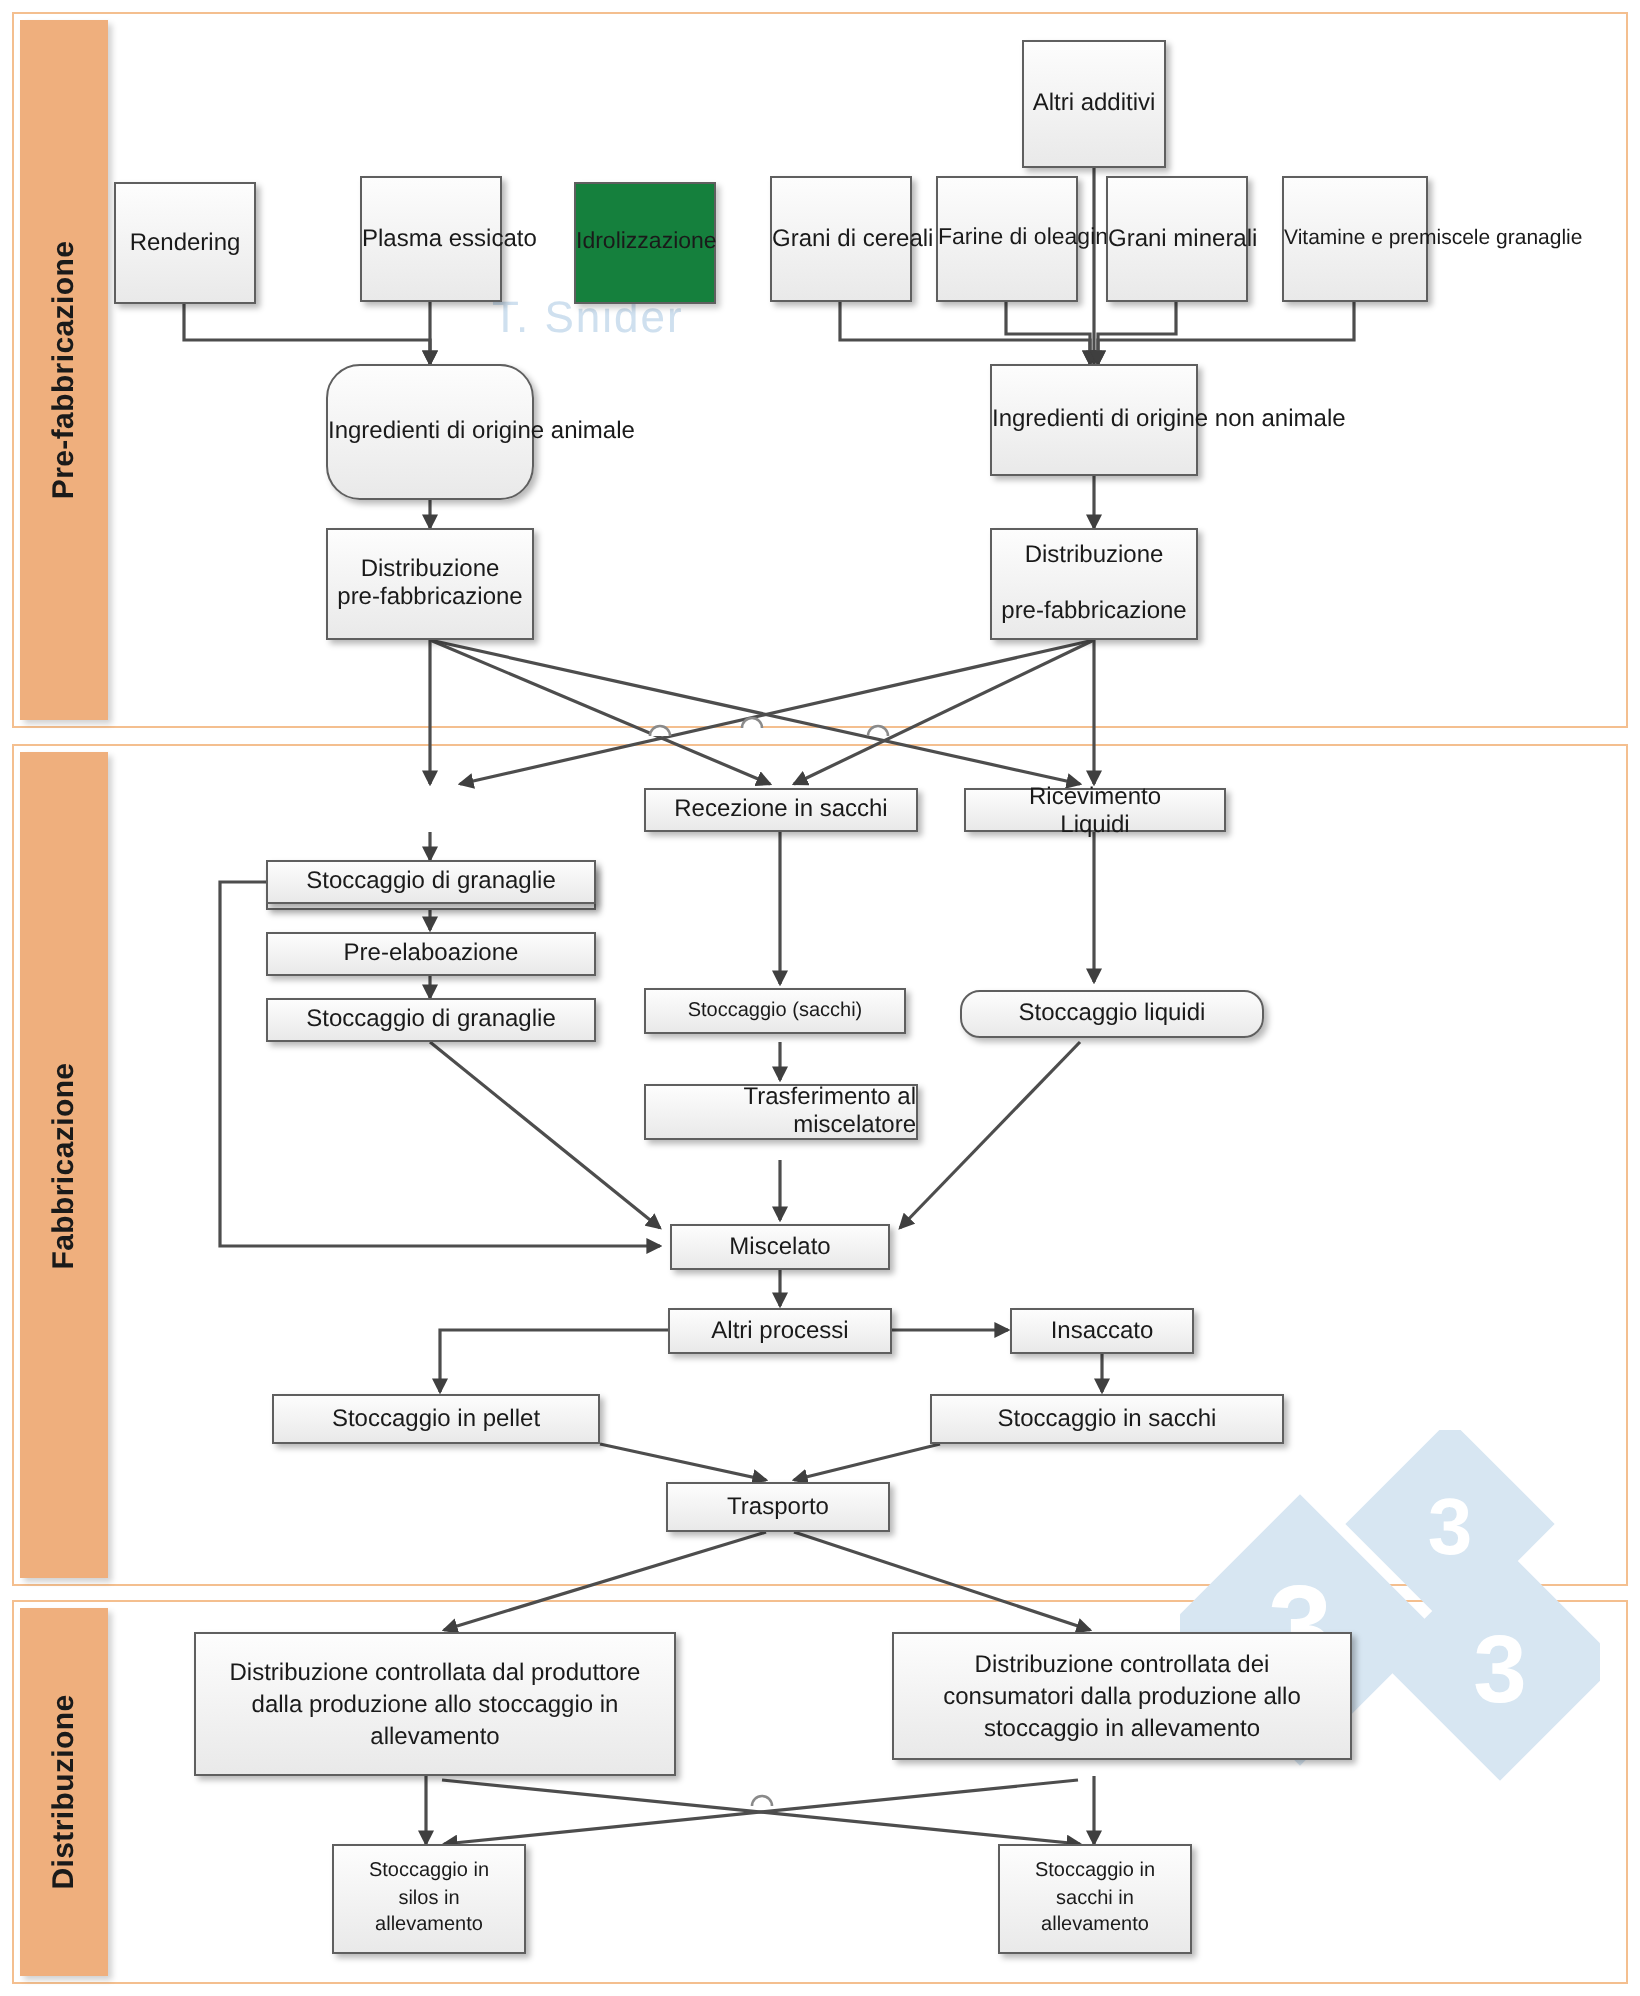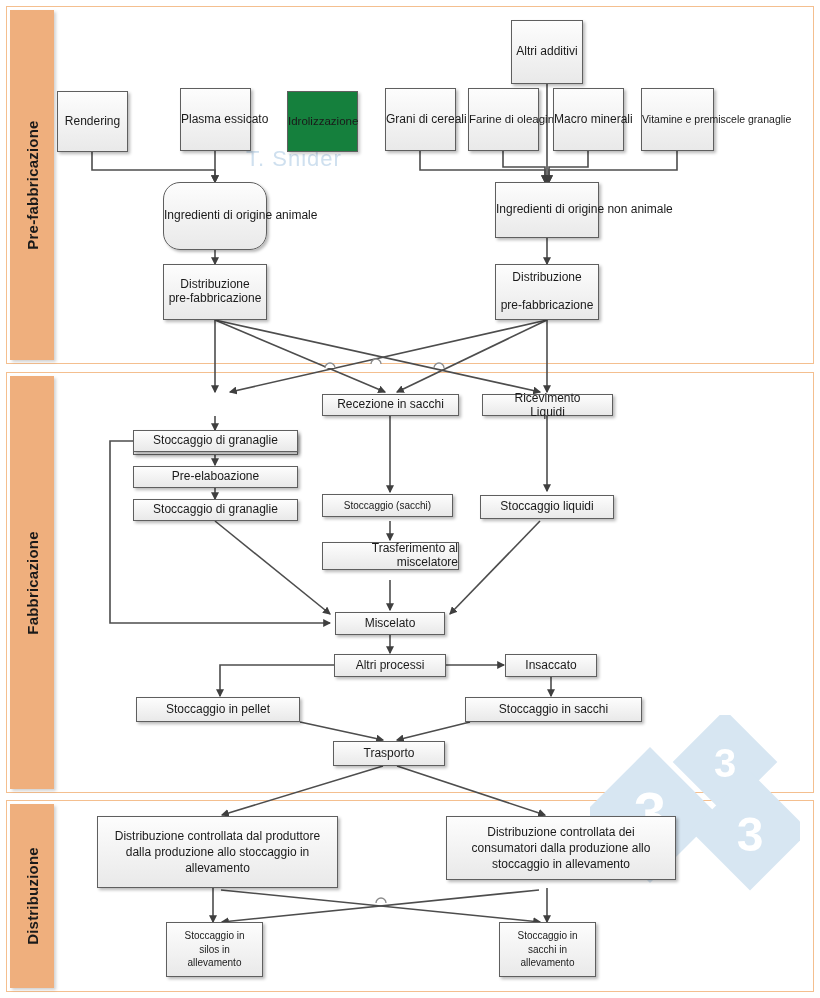--- a/index.html
+++ b/index.html
@@ -224,21 +224,21 @@
     <span>Grani di
 cereali</span>
   </div>
 
   <div class="node" style="left:468px; top:88px; width:71px; height:63px;">
     <span style="font-size:11.5px;">Farine di
 oleaginose</span>
   </div>
 
   <div class="node" style="left:553px; top:88px; width:71px; height:63px;">
-    <span>Macro
+    <span>Grani
 minerali</span>
   </div>
 
   <div class="node" style="left:641px; top:88px; width:73px; height:63px;">
     <span style="font-size:10.5px;">Vitamine e
 premiscele
 granaglie</span>
   </div>
 
   <div class="node" style="left:163px; top:182px; width:104px; height:68px;border-radius:17px;">
@@ -286,21 +286,21 @@
   </div>
 
   <div class="node" style="left:133px; top:499px; width:165px; height:22px;">
     <span>Stoccaggio di granaglie</span>
   </div>
 
   <div class="node f10" style="left:322px; top:494px; width:131px; height:23px;">
     <span>Stoccaggio (sacchi)</span>
   </div>
 
-  <div class="node" style="left:480px; top:495px; width:134px; height:24px;">
+  <div class="node" style="left:480px; top:495px; width:152px; height:24px;border-radius:10px;">
     <span>Stoccaggio liquidi</span>
   </div>
 
   <div class="node wrap" style="left:322px; top:542px; width:137px; height:28px;text-align:right;">
     <span style="white-space:pre;">Trasferimento al
 miscelatore</span>
   </div>
 
   <div class="node" style="left:335px; top:612px; width:110px; height:23px;">
     <span>Miscelato</span>

